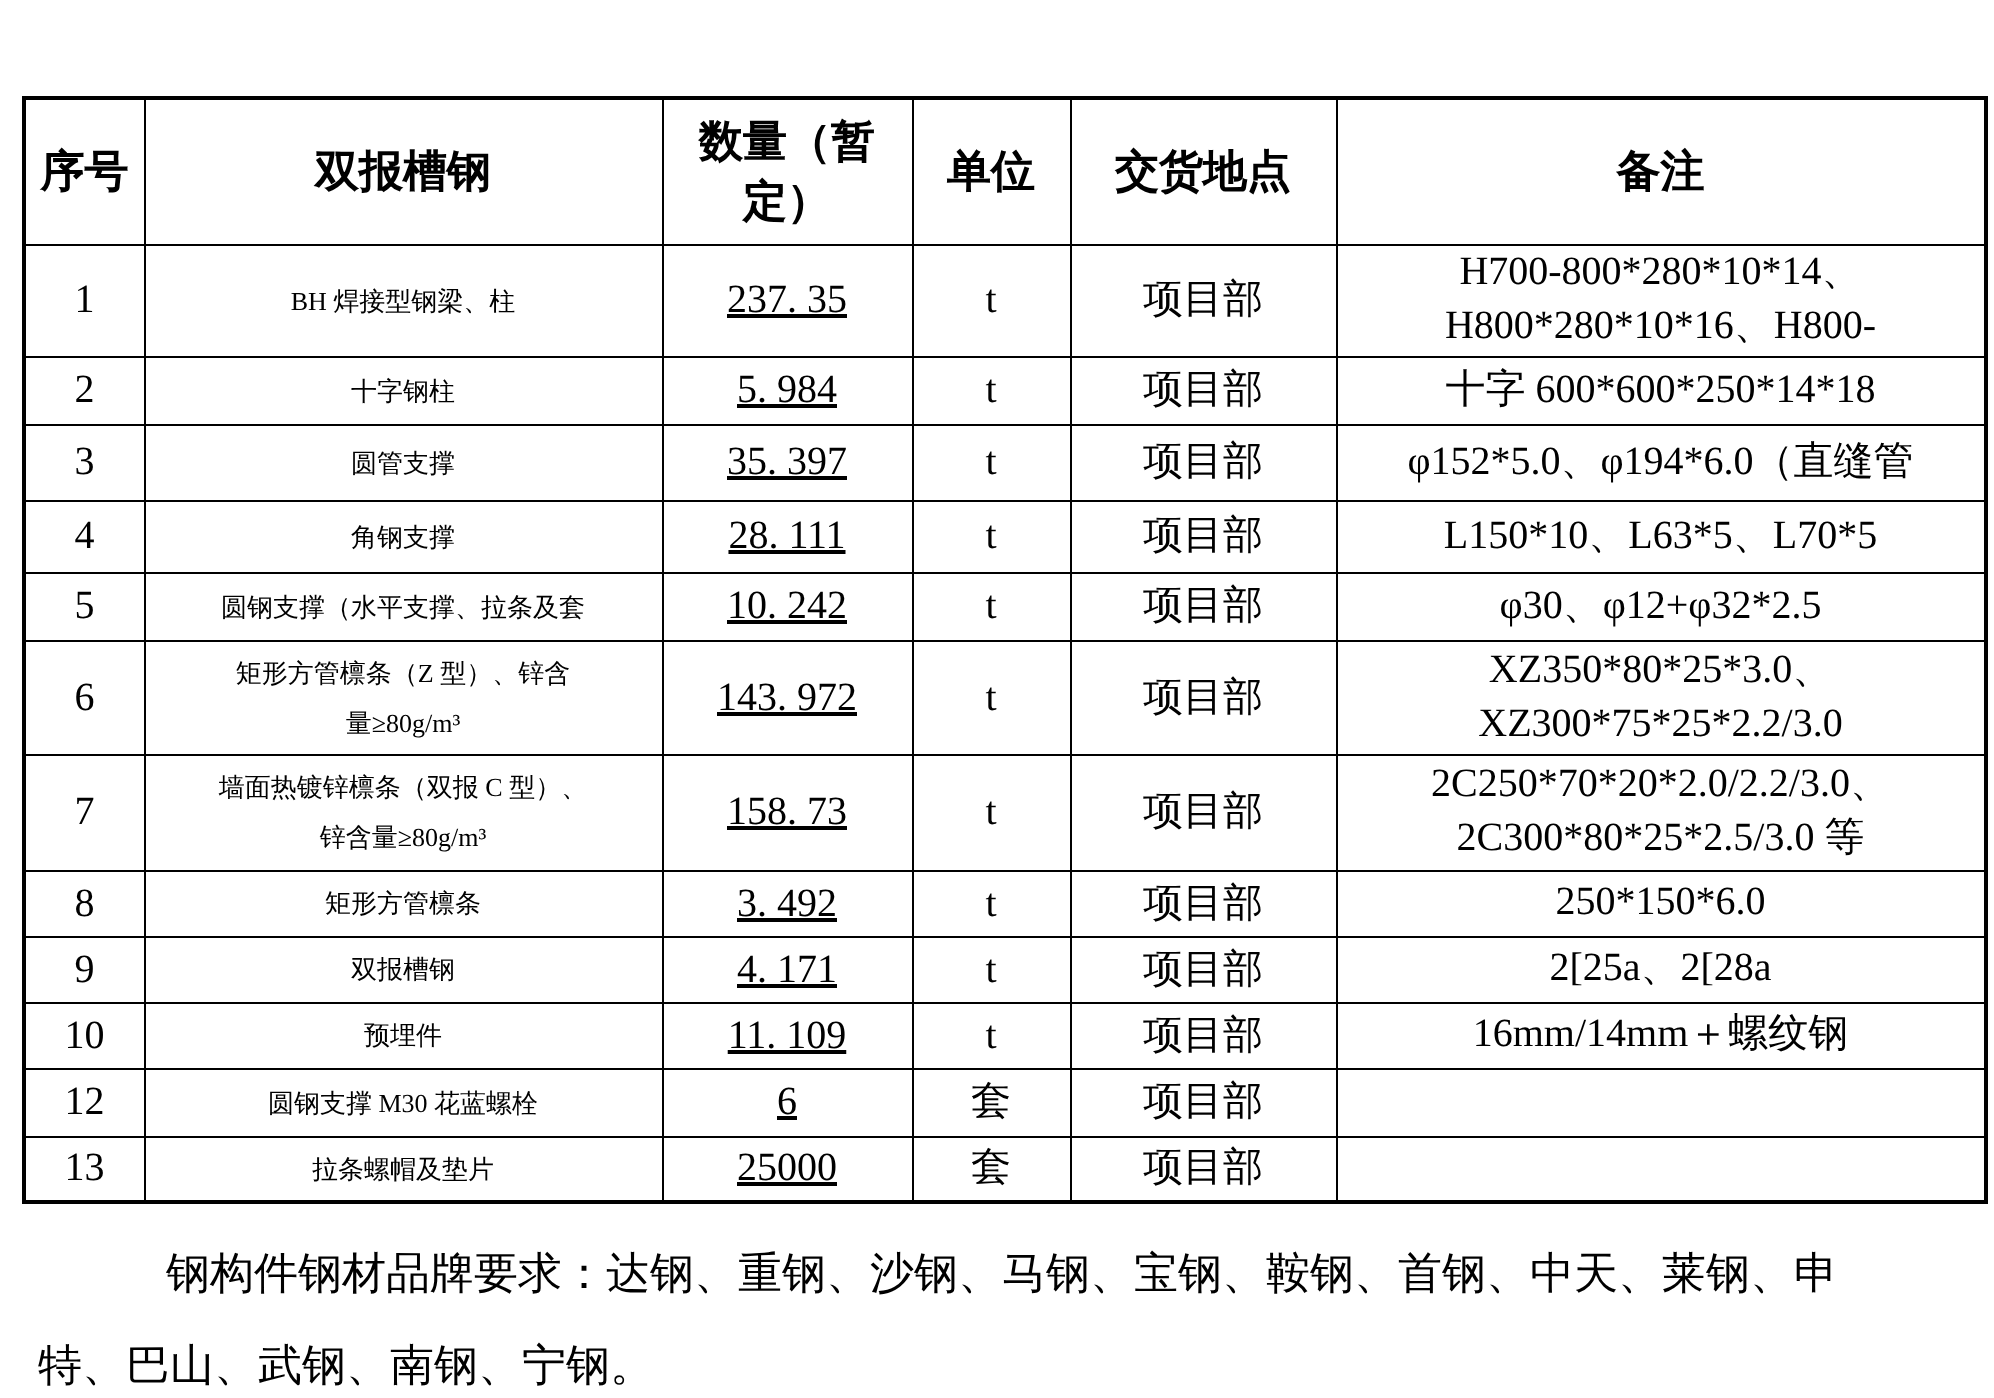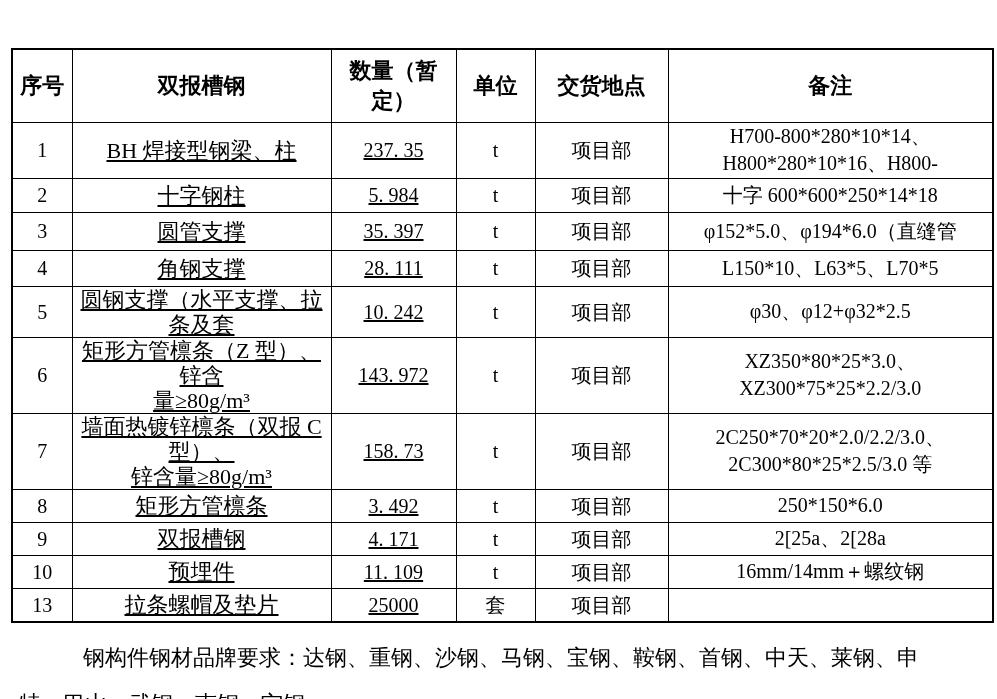--- a/index.html
+++ b/index.html
@@ -15,21 +15,21 @@
     margin-top:36px;
   }
   th,td{
     border:1px solid #000;
     text-align:center;vertical-align:middle;
     white-space:pre-line;overflow:hidden;padding:0 1px;
   }
   th{font-weight:bold;font-size:22px;line-height:30px;}
   thead tr{height:73px;}
   td{font-size:20px;line-height:26px;}
-  td.c-name{font-size:22px;line-height:25px;text-decoration:underline;}
+  td.c-name{font-size:13px;line-height:25px;}
   td.c-remark{font-size:20px;line-height:27px;}
   td.c-qty{font-size:20px;text-decoration:underline;}
   tbody tr:nth-child(1){height:56px;}
   tbody tr:nth-child(2){height:34px;}
   tbody tr:nth-child(3){height:38px;}
   tbody tr:nth-child(4){height:36px;}
   tbody tr:nth-child(5){height:34px;}
   tbody tr:nth-child(6){height:57px;}
   tbody tr:nth-child(7){height:58px;}
   tbody tr:nth-child(8){height:33px;}
@@ -148,20 +148,28 @@
       </tr>
       <tr>
         <td class="c-no">10</td>
         <td class="c-name">预埋件</td>
         <td class="c-qty">11. 109</td>
         <td class="c-unit">t</td>
         <td class="c-place">项目部</td>
         <td class="c-remark">16mm/14mm＋螺纹钢</td>
       </tr>
       <tr>
+        <td class="c-no">12</td>
+        <td class="c-name">圆钢支撑 M30 花蓝螺栓</td>
+        <td class="c-qty">6</td>
+        <td class="c-unit">套</td>
+        <td class="c-place">项目部</td>
+        <td class="c-remark"></td>
+      </tr>
+      <tr>
         <td class="c-no">13</td>
         <td class="c-name">拉条螺帽及垫片</td>
         <td class="c-qty">25000</td>
         <td class="c-unit">套</td>
         <td class="c-place">项目部</td>
         <td class="c-remark"></td>
       </tr>
     </tbody>
   </table>
 

